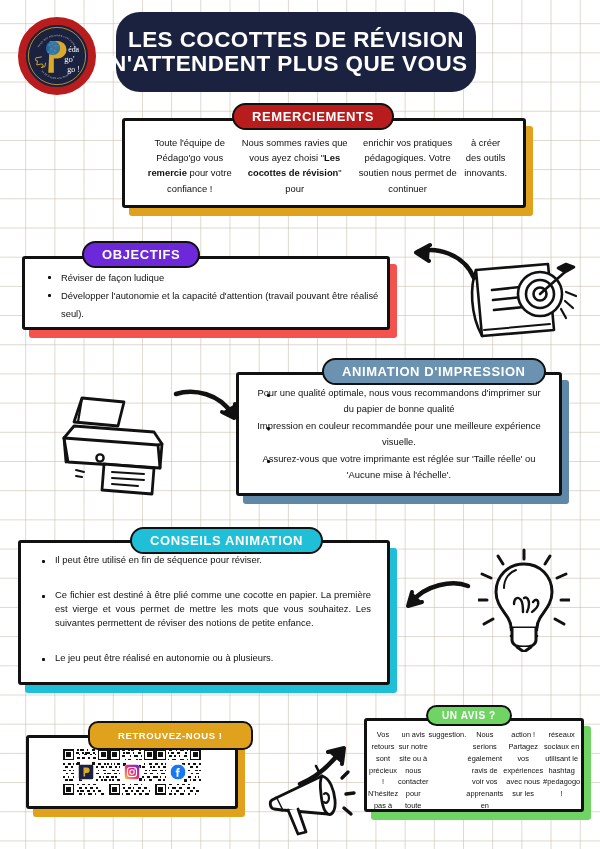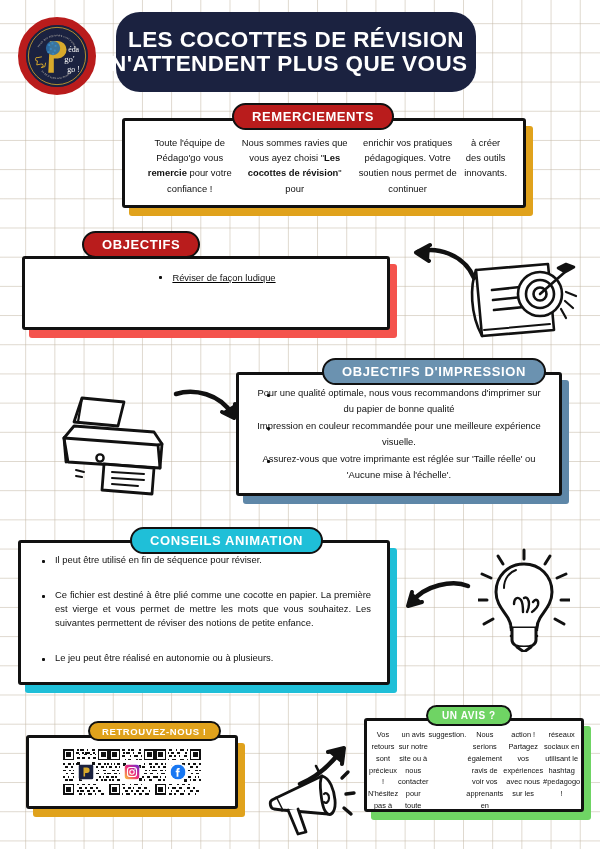--- a/index.html
+++ b/index.html
@@ -121,22 +121,22 @@
   }
 
   
   #card-remerciements { left: 122px; top: 118px; width: 404px; height: 90px; }
   #card-remerciements .shadow { background: #e0a21c; }
   #badge-remerciements { left: 232px; top: 103px; background: #b91c1c; }
 
   
   #card-objectifs { left: 22px; top: 256px; width: 368px; height: 74px; }
   #card-objectifs .shadow { background: #f4534d; }
-  #badge-objectifs { left: 82px; top: 231px; background: #b91c1c; }
-  #card-objectifs .inner { padding: 10px 0 10px 20px; text-decoration: underline; }
+  #badge-objectifs { left: 82px; top: 241px; background: #6d28d9; }
+  #card-objectifs .inner { padding: 10px 0 10px 20px; }
   #card-objectifs ul.bul li { line-height: 1.9; }
 
   
   #card-impression { left: 236px; top: 372px; width: 326px; height: 124px; }
   #card-impression .shadow { background: #5e87a8; }
   #badge-impression { left: 322px; top: 358px; background: #6b92b0; }
   #card-impression .inner { padding: 10px 18px; }
   #card-impression ul.bul li { text-align: center; padding-left: 0; line-height: 1.75; }
   #card-impression ul.bul li::before { left: 10px; top: 9px; }
 
@@ -146,22 +146,22 @@
   #badge-animation { left: 130px; top: 527px; background: #1fbfd8; }
   #card-animation .inner { padding: 10px 16px 10px 18px; justify-content: space-around; }
   #card-animation ul.bul li { padding-left: 16px; line-height: 1.5; }
   #card-animation ul.bul li + li { margin-top: 21px; }
   #card-animation ul.bul li.just { text-align: justify; }
 
   
   #card-qr { left: 26px; top: 735px; width: 212px; height: 74px; }
   #card-qr .shadow { background: #e0a21c; }
   #badge-qr {
-    left: 88px; top: 721px; height: 20px; font-size: 9.5px;
-    padding: 0 12px; border-radius: 10px; background: #e0a21c;
+    left: 88px; top: 721px; height: 29px; font-size: 9.5px;
+    padding: 0 28px; border-radius: 10px; background: #e0a21c;
   }
   .qr-row { display:flex; align-items:center; justify-content:space-around; height:100%; }
   .qr { width: 46px; height: 46px; position: relative; }
   .qr svg { display:block; }
   .qr .qr-center {
     position:absolute; left:50%; top:50%;
     transform: translate(-50%,-50%);
     width: 15px; height: 15px;
     border-radius: 3px;
     display:flex; align-items:center; justify-content:center;
@@ -247,26 +247,27 @@
     </div>
   </div>
 
   <div class="badge" id="badge-objectifs">OBJECTIFS</div>
   <div class="card" id="card-objectifs">
     <div class="shadow"></div>
     <div class="body">
       <div class="inner">
         <ul class="bul">
           <li>Réviser de façon ludique</li>
+          <li>Développer l'autonomie et la capacité d'attention (travail pouvant être réalisé seul).</li>
         </ul>
       </div>
     </div>
   </div>
 
-  <div class="badge" id="badge-impression">OBJECTIFS D'IMPRESSION</div>
+  <div class="badge" id="badge-impression">ANIMATION D'IMPRESSION</div>
   <div class="card" id="card-impression">
     <div class="shadow"></div>
     <div class="body">
       <div class="inner">
         <ul class="bul">
           <li>Pour une qualité optimale, nous vous recommandons d'imprimer sur du papier de bonne qualité</li>
           <li>Impression en couleur recommandée pour une meilleure expérience visuelle.</li>
           <li>Assurez-vous que votre imprimante est réglée sur 'Taille réelle' ou 'Aucune mise à l'échelle'.</li>
         </ul>
       </div>

